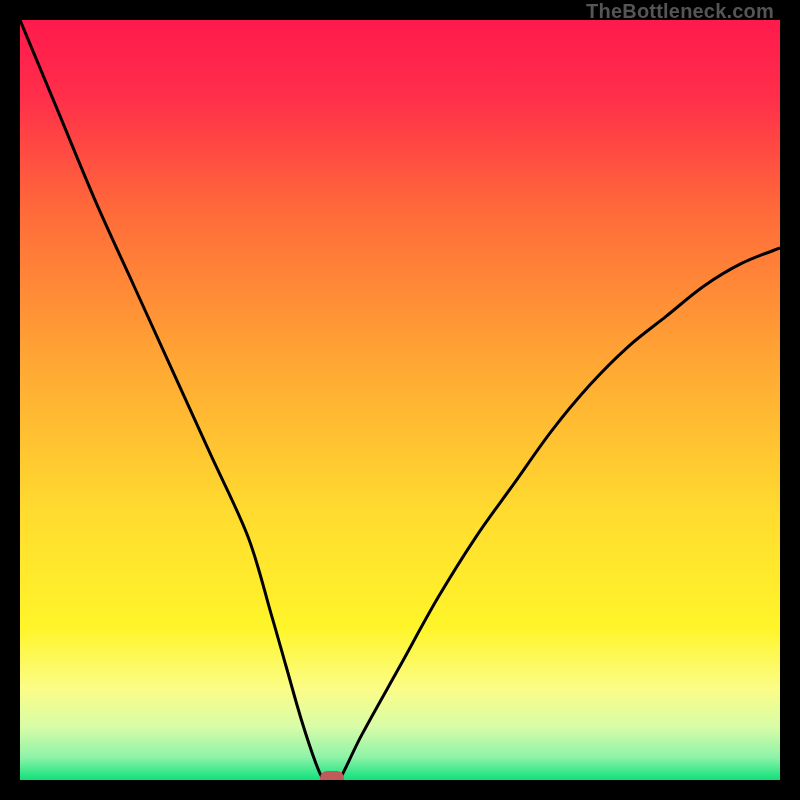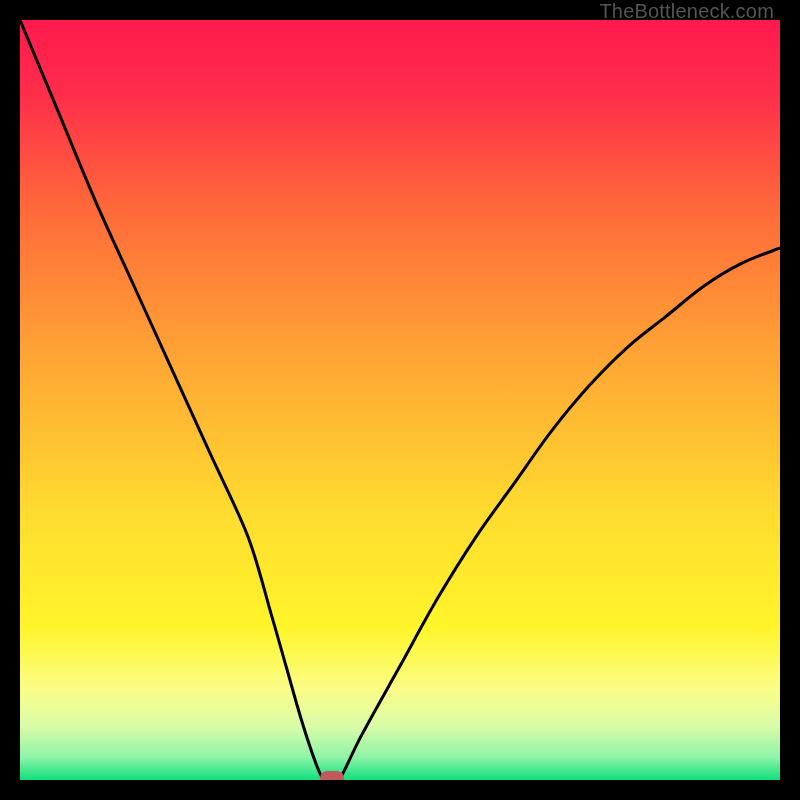--- a/index.html
+++ b/index.html
@@ -25,21 +25,21 @@
     top: 0;
     width: 100%;
     height: 100%;
   }
   .watermark {
     position: absolute;
     top: 0;
     right: 26px;
     color: #555;
     font-size: 20px;
-    font-weight: 400;
+    font-weight: 700;
     letter-spacing: 0.2px;
     user-select: none;
   }
   svg.curve {
     position: absolute;
     left: 0;
     top: 0;
     width: 100%;
     height: 100%;
   }

